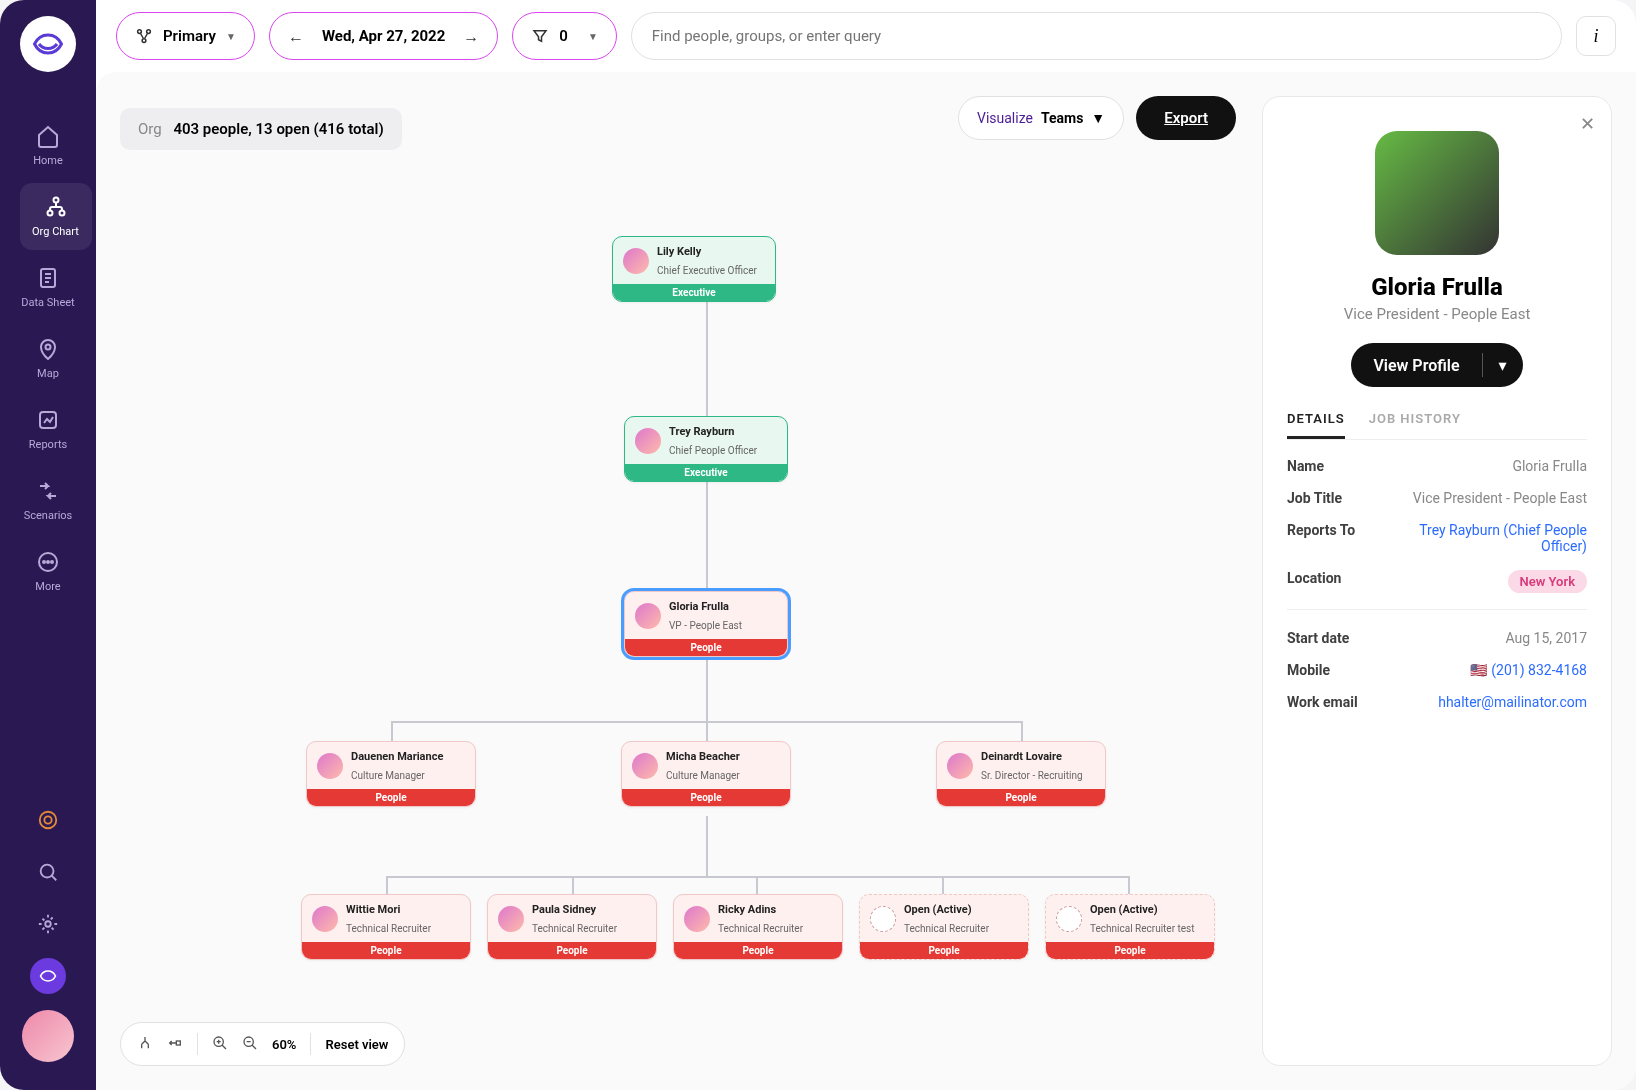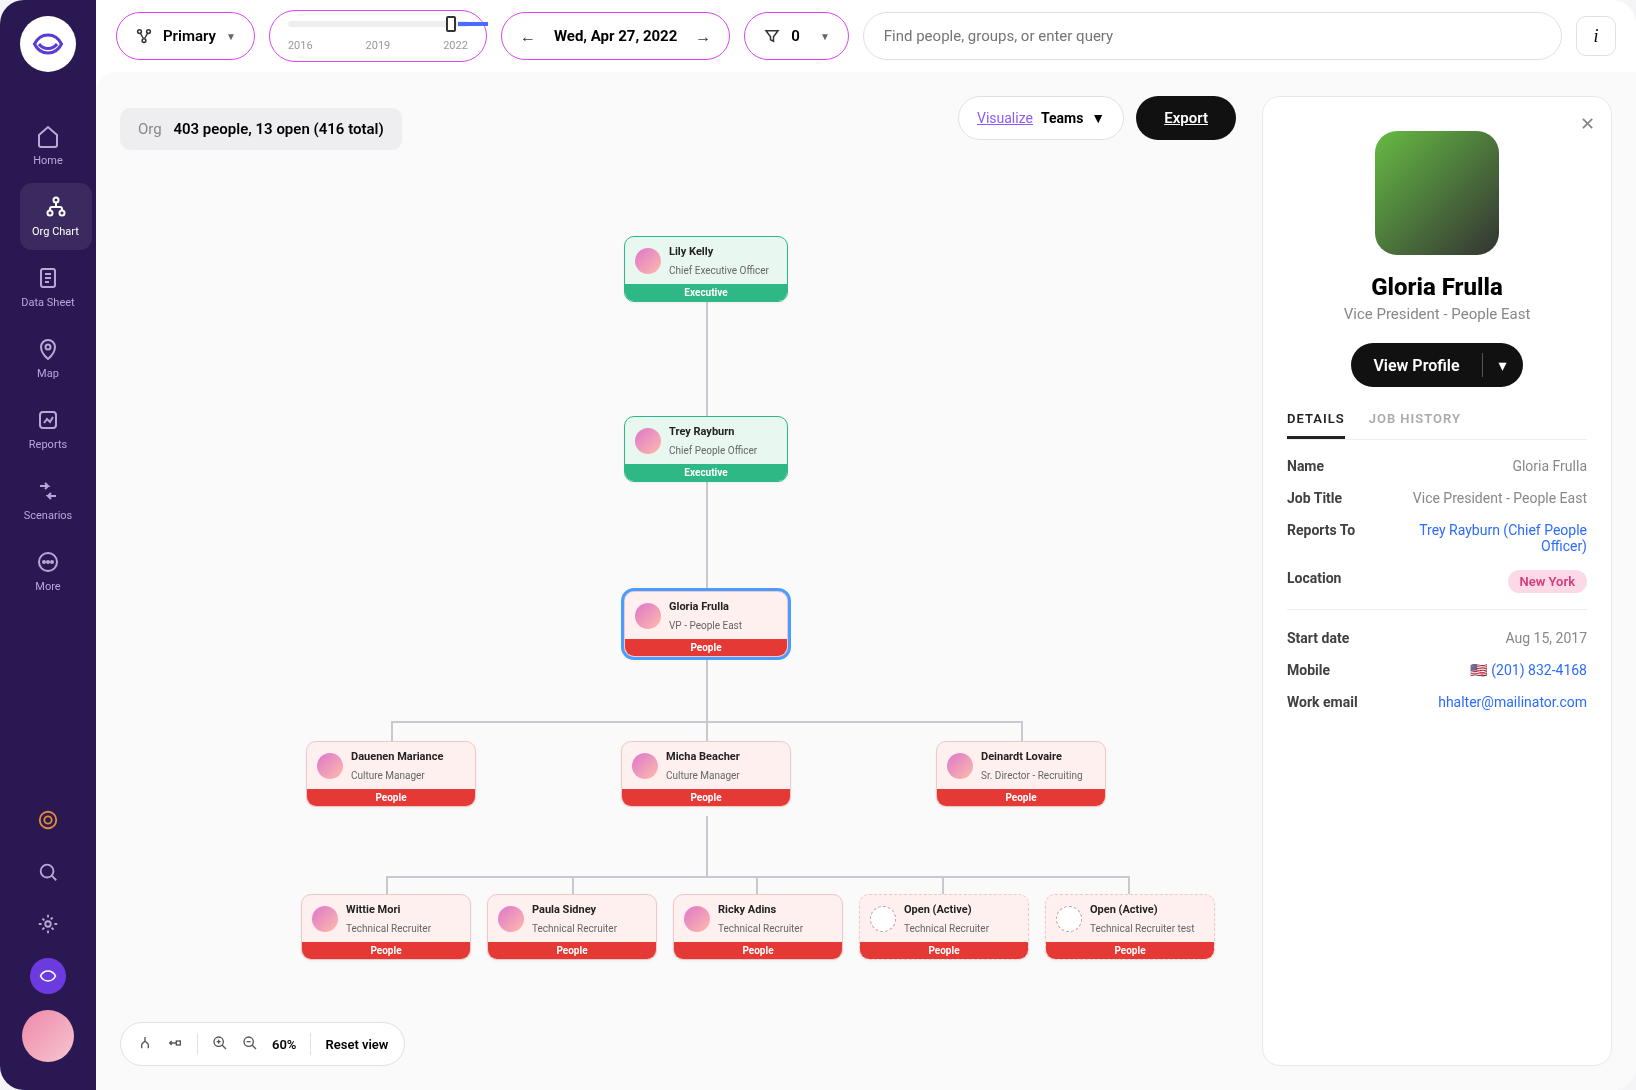--- a/index.html
+++ b/index.html
@@ -34,21 +34,21 @@
 .search-input { flex: 1; border: 1px solid #e0e0e5; border-radius: 28px; height: 48px; padding: 0 20px; font-size: 15px; color: #999; outline: none; }
 .info-btn { width: 40px; height: 40px; border: 1px solid #e0e0e5; border-radius: 10px; display: flex; align-items: center; justify-content: center; cursor: pointer; font-style: italic; font-family: serif; font-size: 18px; }
 
 
 .content { flex: 1; position: relative; background: #fafafa; border-radius: 20px 0 0 0; overflow: hidden; }
 .org-summary { position: absolute; top: 36px; left: 24px; background: #eeedf0; border-radius: 10px; padding: 12px 18px; font-size: 15px; }
 .org-summary .lbl { color: #888; margin-right: 8px; }
 .org-summary .val { font-weight: 600; }
 .viz-export { position: absolute; top: 24px; right: 400px; display: flex; gap: 12px; align-items: center; }
 .viz-pill { border: 1px solid #e0e0e5; background: #fff; border-radius: 24px; height: 44px; display: flex; align-items: center; padding: 0 18px; font-size: 14px; gap: 8px; cursor: pointer; }
-.viz-pill .lbl { color: #8b5cf6; text-decoration: underline; }
+.viz-pill .lbl { color: #4c1d95; }
 .viz-pill .val { font-weight: 700; }
 .export-btn { background: #111; color: #fff; border-radius: 24px; height: 44px; padding: 0 28px; font-size: 15px; font-weight: 600; display: flex; align-items: center; cursor: pointer; text-decoration: underline; }
 
 
 .chart { position: absolute; top: 24px; left: 0; right: 380px; bottom: 0; }
 .node { position: absolute; background: #fff; border: 1px solid #e6e6ea; border-radius: 10px; overflow: hidden; box-shadow: 0 1px 3px rgba(0,0,0,0.05); }
 .node.exec { border-color: #2eb886; background: #e8f7ef; }
 .node.selected { outline: 3px solid #4b9cff; outline-offset: 0; }
 .node-body { padding: 8px 10px; display: flex; align-items: center; gap: 8px; }
 .node-avatar { width: 26px; height: 26px; border-radius: 50%; background: linear-gradient(135deg,#d7c,#fba); flex-shrink: 0; }
@@ -186,31 +186,20 @@
       <div class="pill">
         <svg width="18" height="18" viewBox="0 0 24 24" fill="none" stroke="#333" stroke-width="2" style="margin-right:10px;">
             <circle cx="6" cy="6" r="2.5"></circle>
             <circle cx="18" cy="6" r="2.5"></circle>
             <circle cx="12" cy="18" r="2.5"></circle>
             <path d="M7 8l4 7m6-7l-4 7"></path>
           </svg>
         <span>Primary</span>
         <span class="caret">▼</span>
       </div>
-      <div class="pill timeline-pill" style="height:52px;">
-        <div class="timeline-track">
-          <div class="timeline-handle"></div>
-          <div class="timeline-after"></div>
-        </div>
-        <div class="timeline-years">
-          <span>2016</span>
-          <span>2019</span>
-          <span>2022</span>
-        </div>
-      </div>
       <div class="pill date-pill">
         <span class="arrow-btn">←</span>
         <span style="font-weight:700;">Wed, Apr 27, 2022</span>
         <span class="arrow-btn">→</span>
       </div>
       <div class="pill filter-pill">
         <svg width="18" height="18" viewBox="0 0 24 24" fill="none" stroke="#333" stroke-width="2">
             <path d="M4 5h16l-6 8v6l-4-2v-4z"></path>
           </svg>
         <span>0</span>
@@ -247,21 +236,21 @@
         <div class="line v" style="left:610px; top:625px; height:20px;"></div>
         <div class="line v" style="left:925px; top:625px; height:20px;"></div>
         <div class="line v" style="left:610px; top:720px; height:60px;"></div>
         <div class="line h" style="left:290px; top:780px; width:742px;"></div>
         <div class="line v" style="left:290px; top:780px; height:18px;"></div>
         <div class="line v" style="left:476px; top:780px; height:18px;"></div>
         <div class="line v" style="left:660px; top:780px; height:18px;"></div>
         <div class="line v" style="left:846px; top:780px; height:18px;"></div>
         <div class="line v" style="left:1032px; top:780px; height:18px;"></div>
 
-        <div class="node exec" style="left:528px; top:140px; width:164px;">
+        <div class="node exec" style="left:516px; top:140px; width:164px;">
           <div class="node-body">
             <div class="node-avatar"></div>
             <div class="node-text">
               <span class="node-name">Lily Kelly</span>
               <span class="node-title">Chief Executive Officer</span>
             </div>
           </div>
           <div class="node-footer">Executive</div>
         </div>
 

